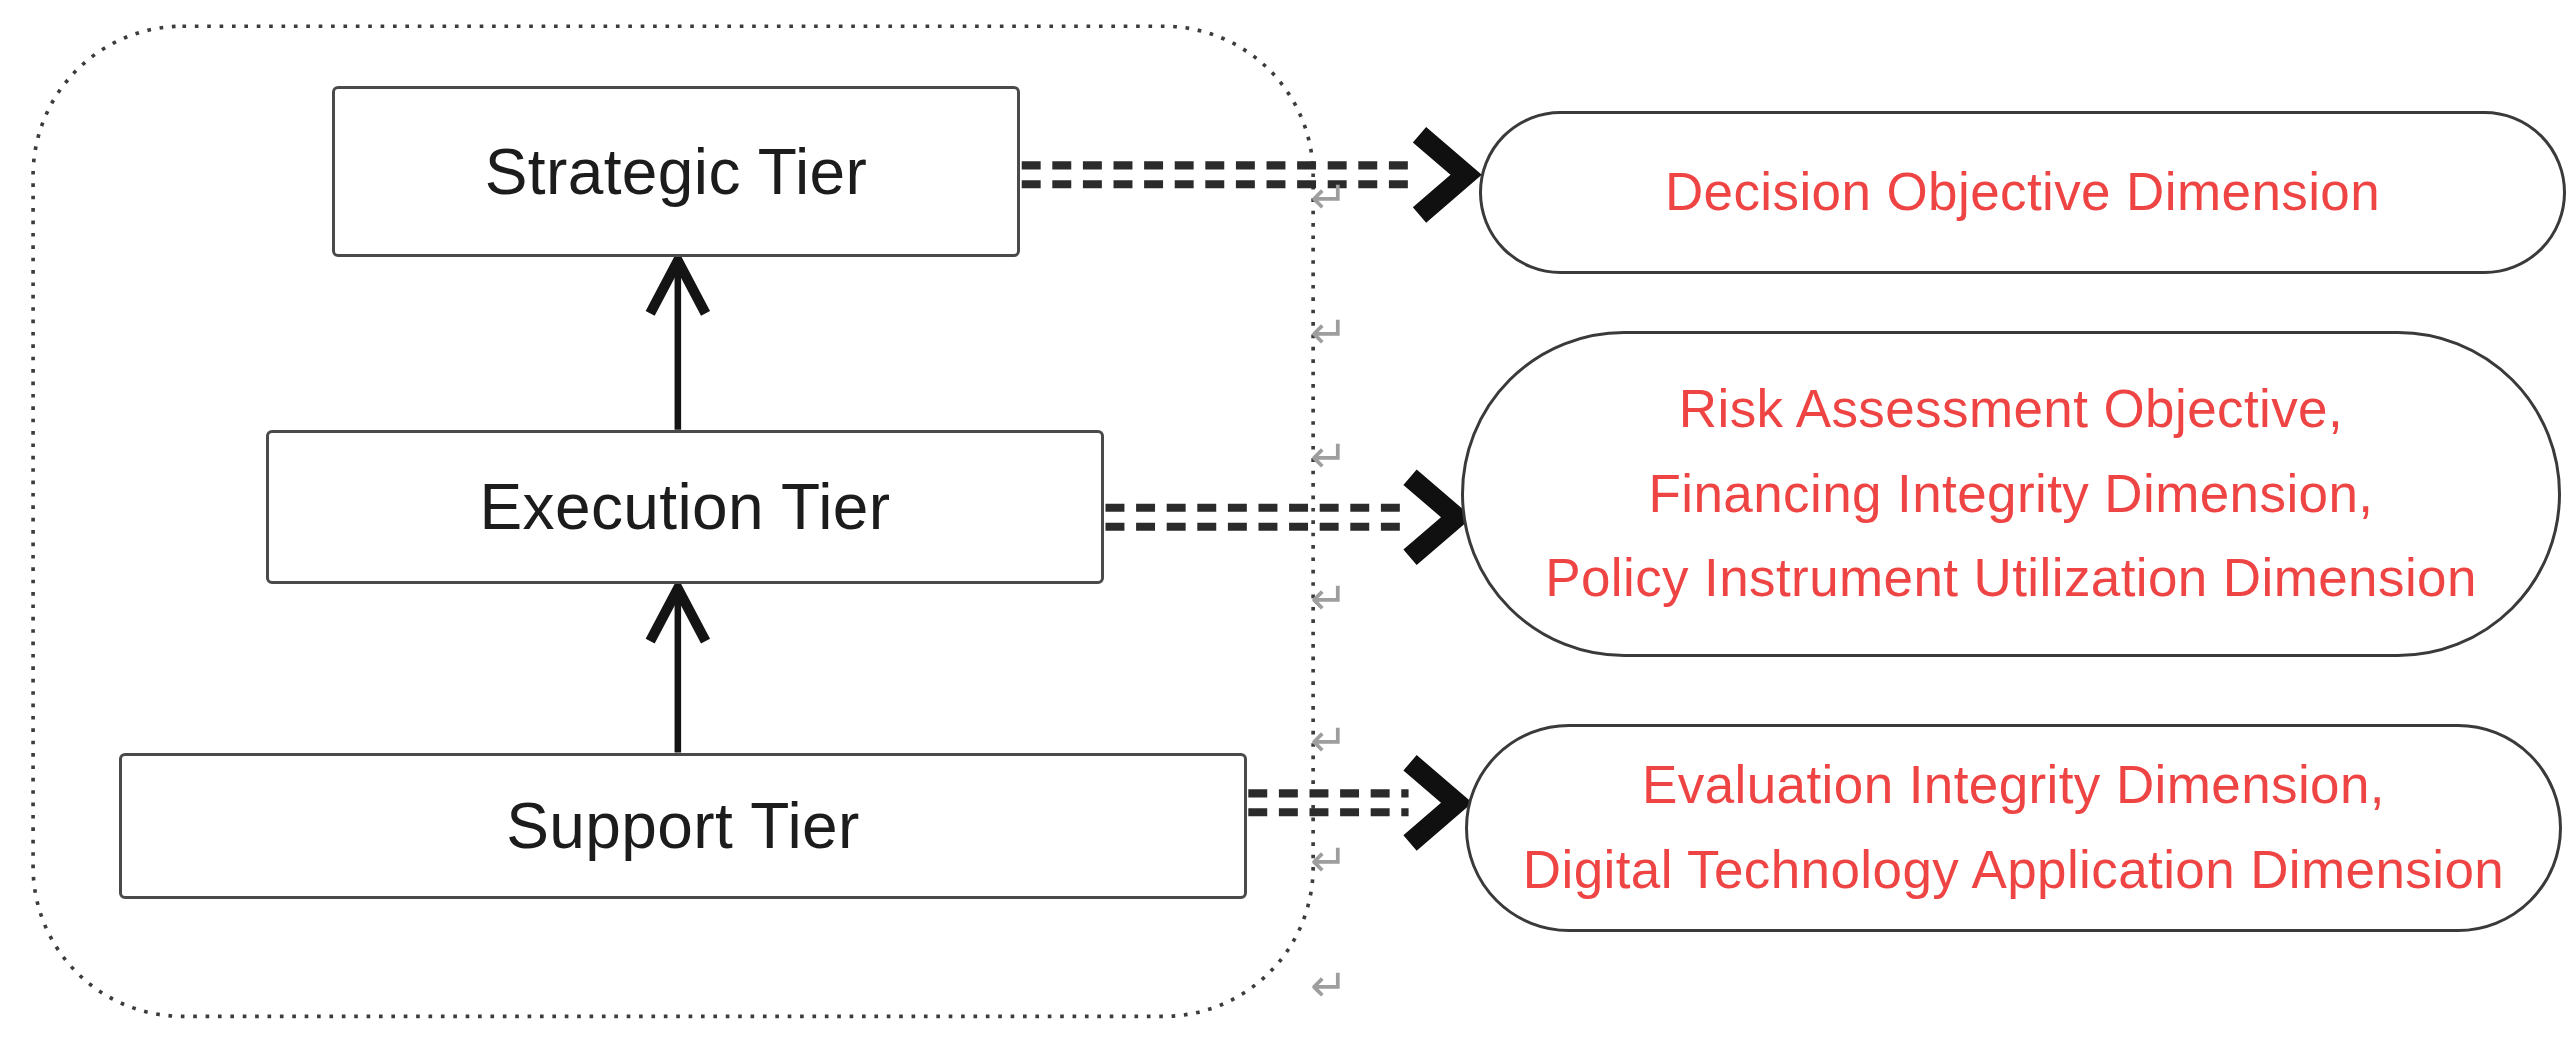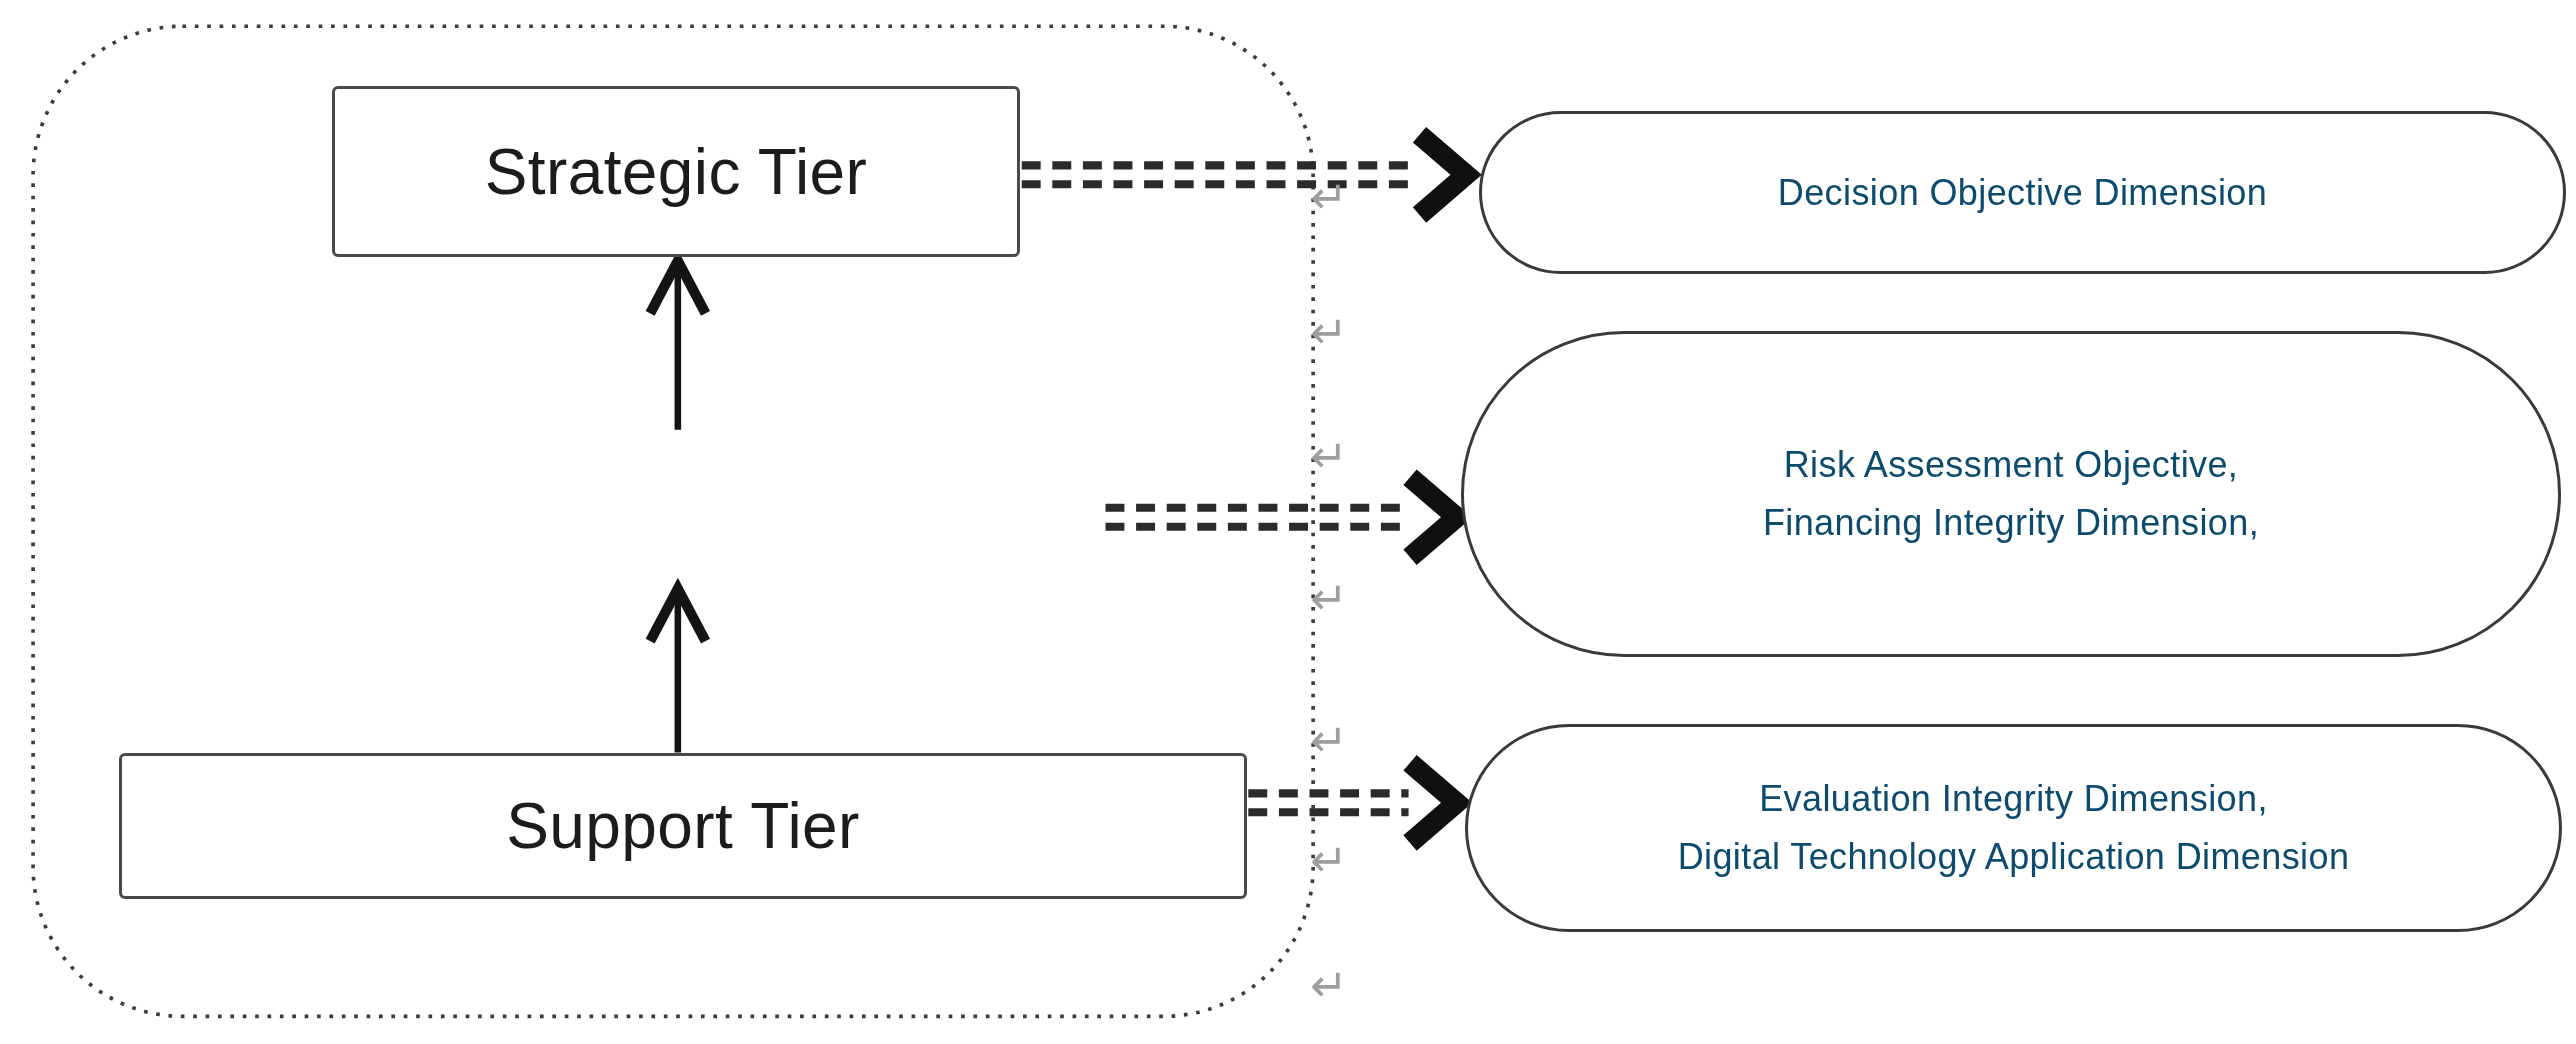--- a/index.html
+++ b/index.html
@@ -35,23 +35,23 @@
   .dim-oval {
     position: absolute;
     box-sizing: border-box;
     background: #ffffff;
     border: 3.6px solid #3a3a3a;
     display: flex;
     flex-direction: column;
     align-items: center;
     justify-content: center;
     text-align: right;
-    font-size: 36px;
+    font-size: 53px;
     line-height: 1.6;
-    color: #0c4a6e;
+    color: #ef4444;
     letter-spacing: 0.4px;
   }
   .dim-oval-1 { left: 1479px; top: 111px;  width: 1087px; height: 163px; border-radius: 82px; }
   .dim-oval-2 { left: 1461px; top: 331px;  width: 1100px; height: 326px; border-radius: 163px; }
   .dim-oval-3 { left: 1465px; top: 724px;  width: 1097px; height: 208px; border-radius: 104px; }
   .oval-line { display: block; }
   .return-marker {
     position: absolute;
     left: 1310px;
     font-family: "DejaVu Sans", sans-serif;
@@ -101,30 +101,34 @@
     <g>
       <line x1="1713" y1="1089" x2="1933" y2="1089" stroke="#2b2b2b" stroke-width="11" stroke-dasharray="26 16"></line>
       <line x1="1713" y1="1115" x2="1933" y2="1115" stroke="#2b2b2b" stroke-width="11" stroke-dasharray="26 16"></line>
       <polyline points="1935,1047 1999,1102 1935,1157" fill="none" stroke="#101010" stroke-width="28" stroke-linejoin="miter"></polyline>
     </g>
   </svg>
 
   <div class="tier-box tier-box-strategic">
     <span>Strategic Tier</span>
   </div>
+  <div class="tier-box tier-box-execution">
+    <span>Execution Tier</span>
+  </div>
   <div class="tier-box tier-box-support">
     <span>Support Tier</span>
   </div>
 
   <div class="dim-oval dim-oval-1">
     <span class="oval-line">Decision Objective Dimension</span>
   </div>
   <div class="dim-oval dim-oval-2">
     <span class="oval-line">Risk Assessment Objective,</span>
     <span class="oval-line">Financing Integrity Dimension,</span>
+    <span class="oval-line">Policy Instrument Utilization Dimension</span>
   </div>
   <div class="dim-oval dim-oval-3">
     <span class="oval-line">Evaluation Integrity Dimension,</span>
     <span class="oval-line">Digital Technology Application Dimension</span>
   </div>
 
   <span class="return-marker rm-1">↵</span>
   <span class="return-marker rm-2">↵</span>
   <span class="return-marker rm-3">↵</span>
   <span class="return-marker rm-4">↵</span>

